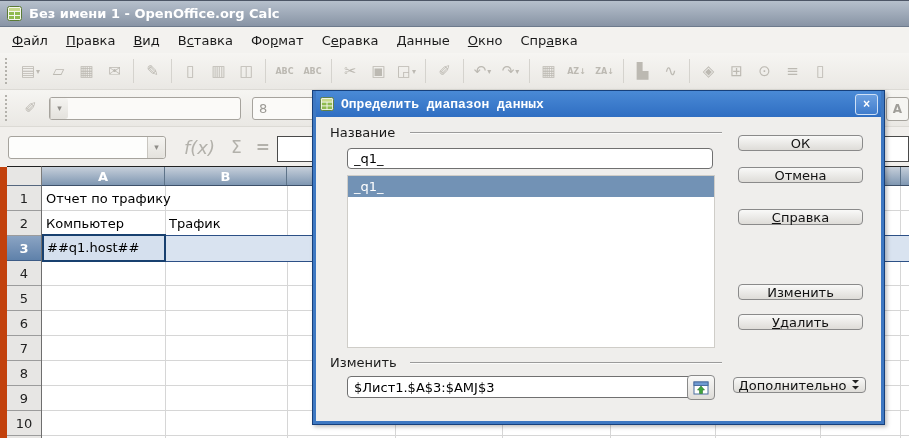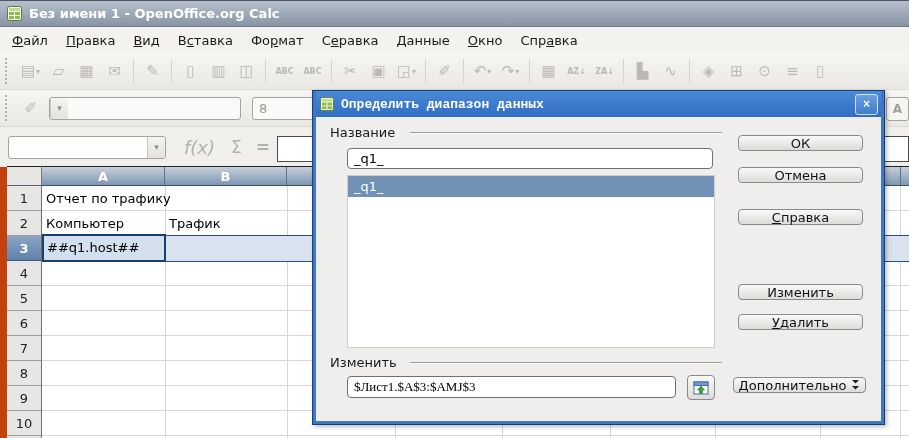--- a/index.html
+++ b/index.html
@@ -318,21 +318,21 @@
 
       <input class="txt" style="left: 31px; top: 31px; width: 366px; height: 21px;" value="_q1_">
 
       <div class="listbox">
           <div class="lb-item sel">_q1_</div>
         </div>
 
       <span class="grp-label" style="top:238px;">Изменить</span>
       <div class="grp-line" style="left:94px;top:245px;width:312px;"></div>
 
-      <input class="txt" style="left: 31px; top: 259px; width: 329px; height: 22px; font-family: Liberation Serif, serif;" value="$Лист1.$A$3:$AMJ$3">
+      <input class="txt" style="left: 31px; top: 259px; width: 361px; height: 22px;" value="$Лист1.$A$3:$AMJ$3">
 
       <span class="shrink-btn">
         <svg width="16" height="14" viewBox="0 0 16 14">
             <rect x="1" y="1" width="14" height="12" fill="#fff" stroke="#4a6ea0"></rect>
             <rect x="1" y="1" width="14" height="3.5" fill="#6f9bd2" stroke="#4a6ea0"></rect>
             <path d="M8 5 L11.5 9 H9.5 V12.5 H6.5 V9 H4.5 Z" fill="#3fa33f" stroke="#2c7a2c" stroke-width="0.6"></path>
           </svg>
       </span>
 
       <div class="dlg-btn" style="top:18px;">

